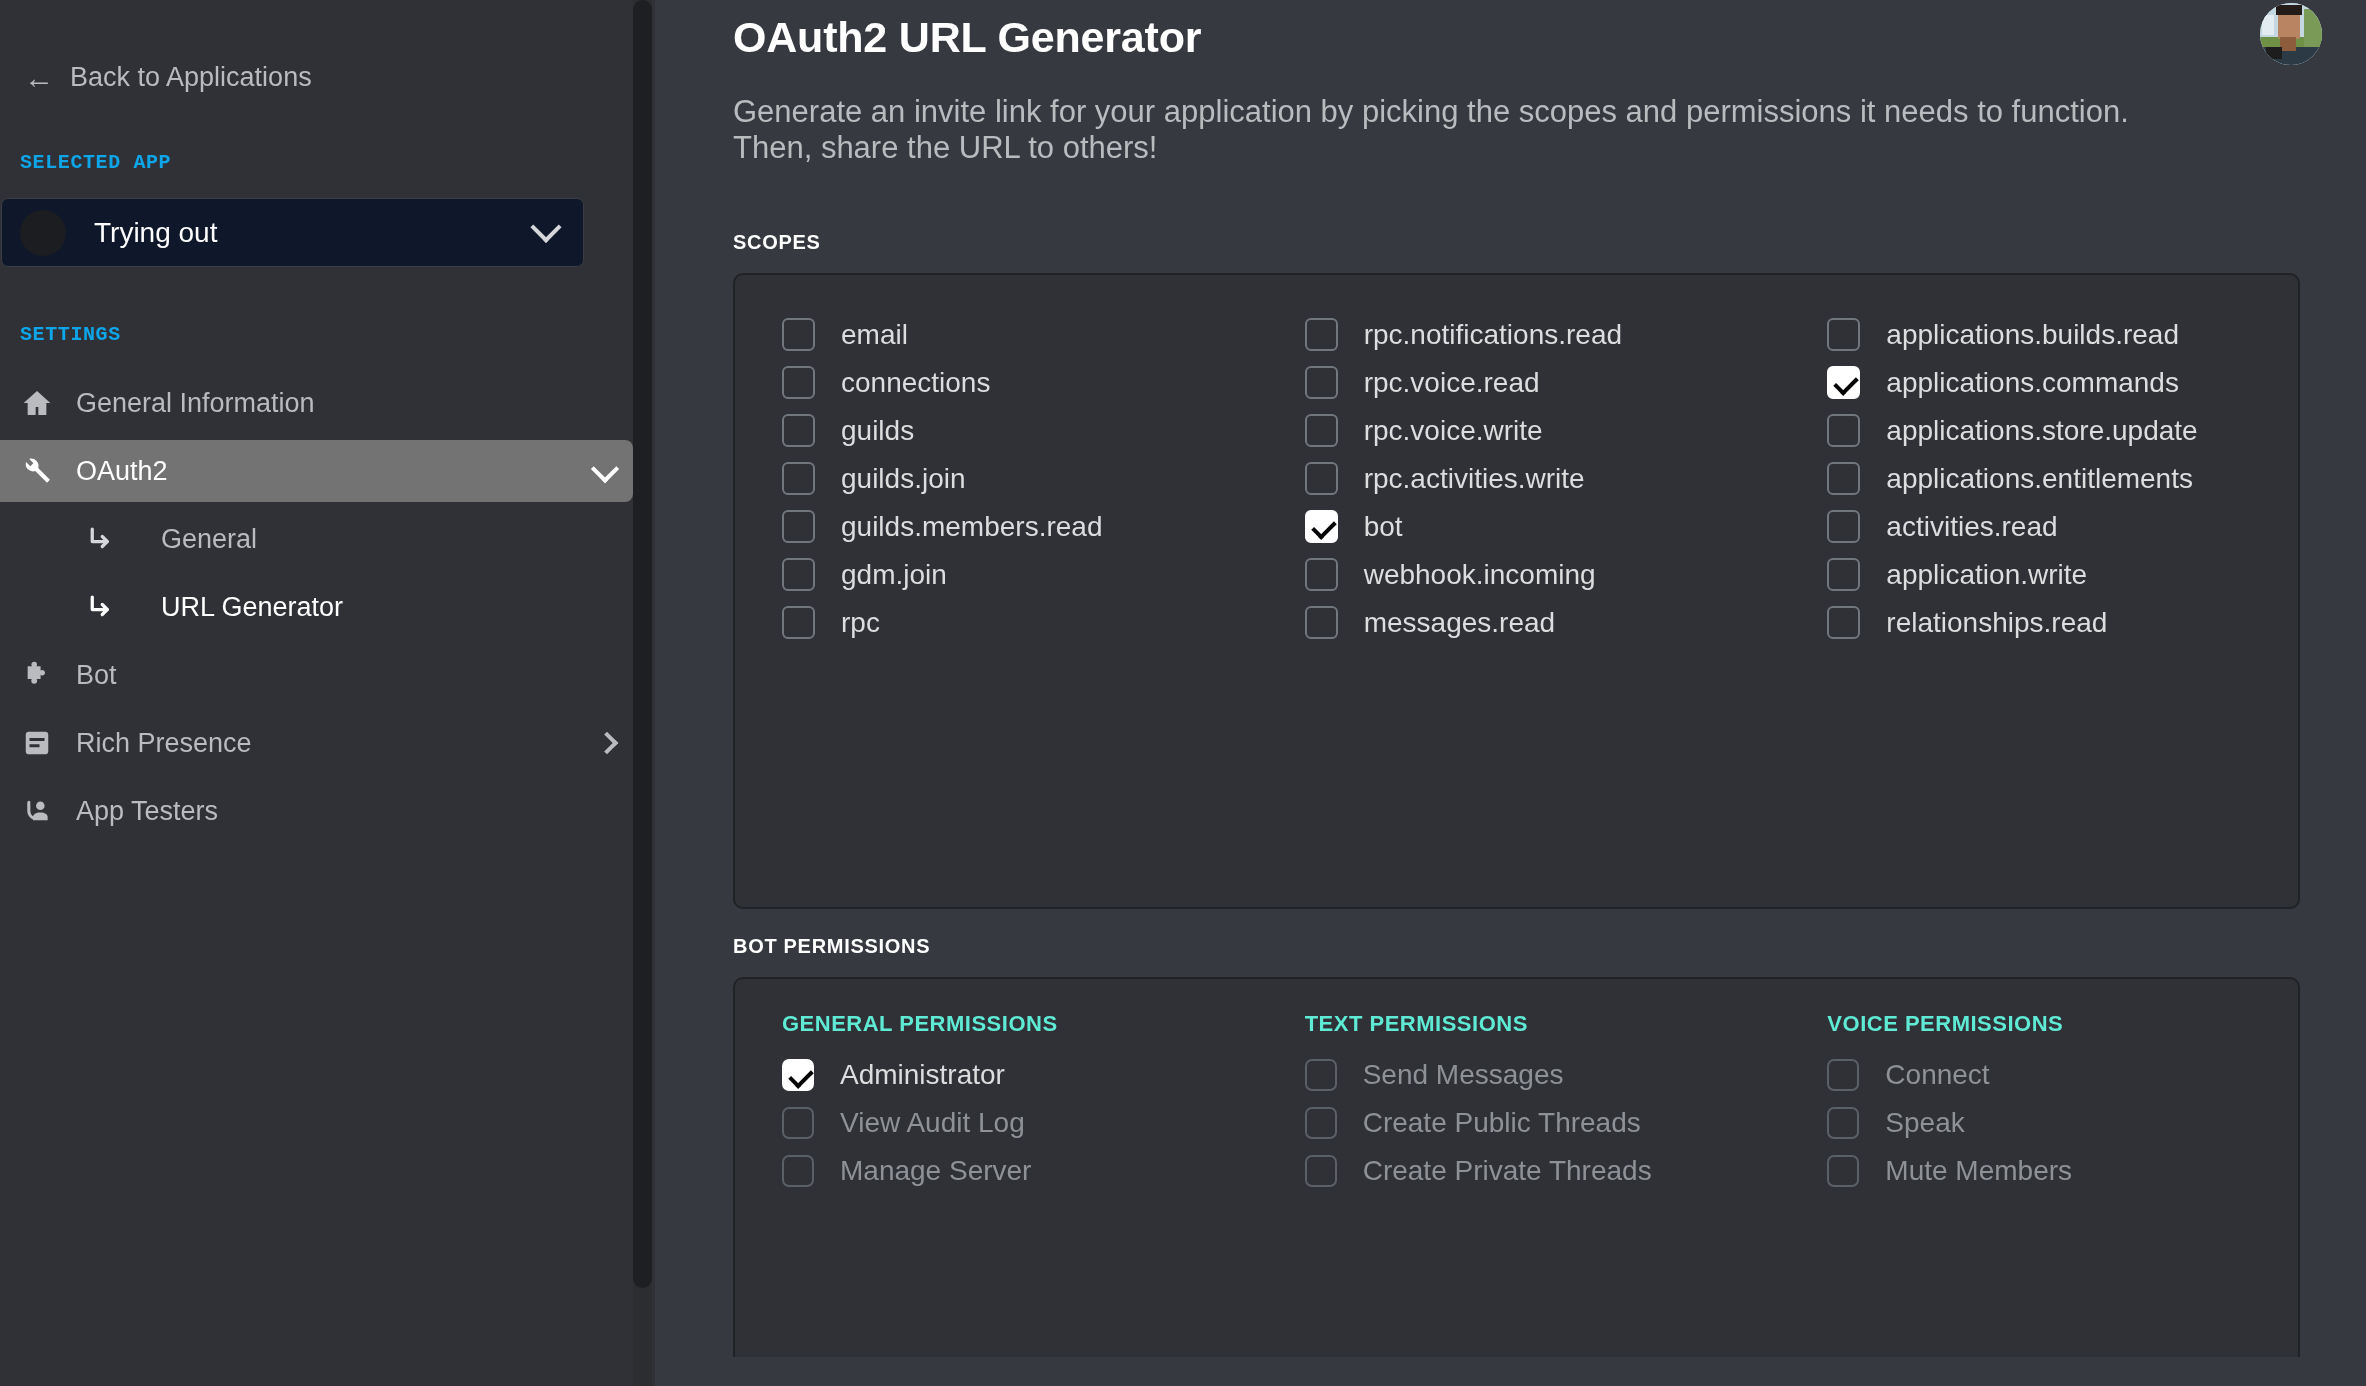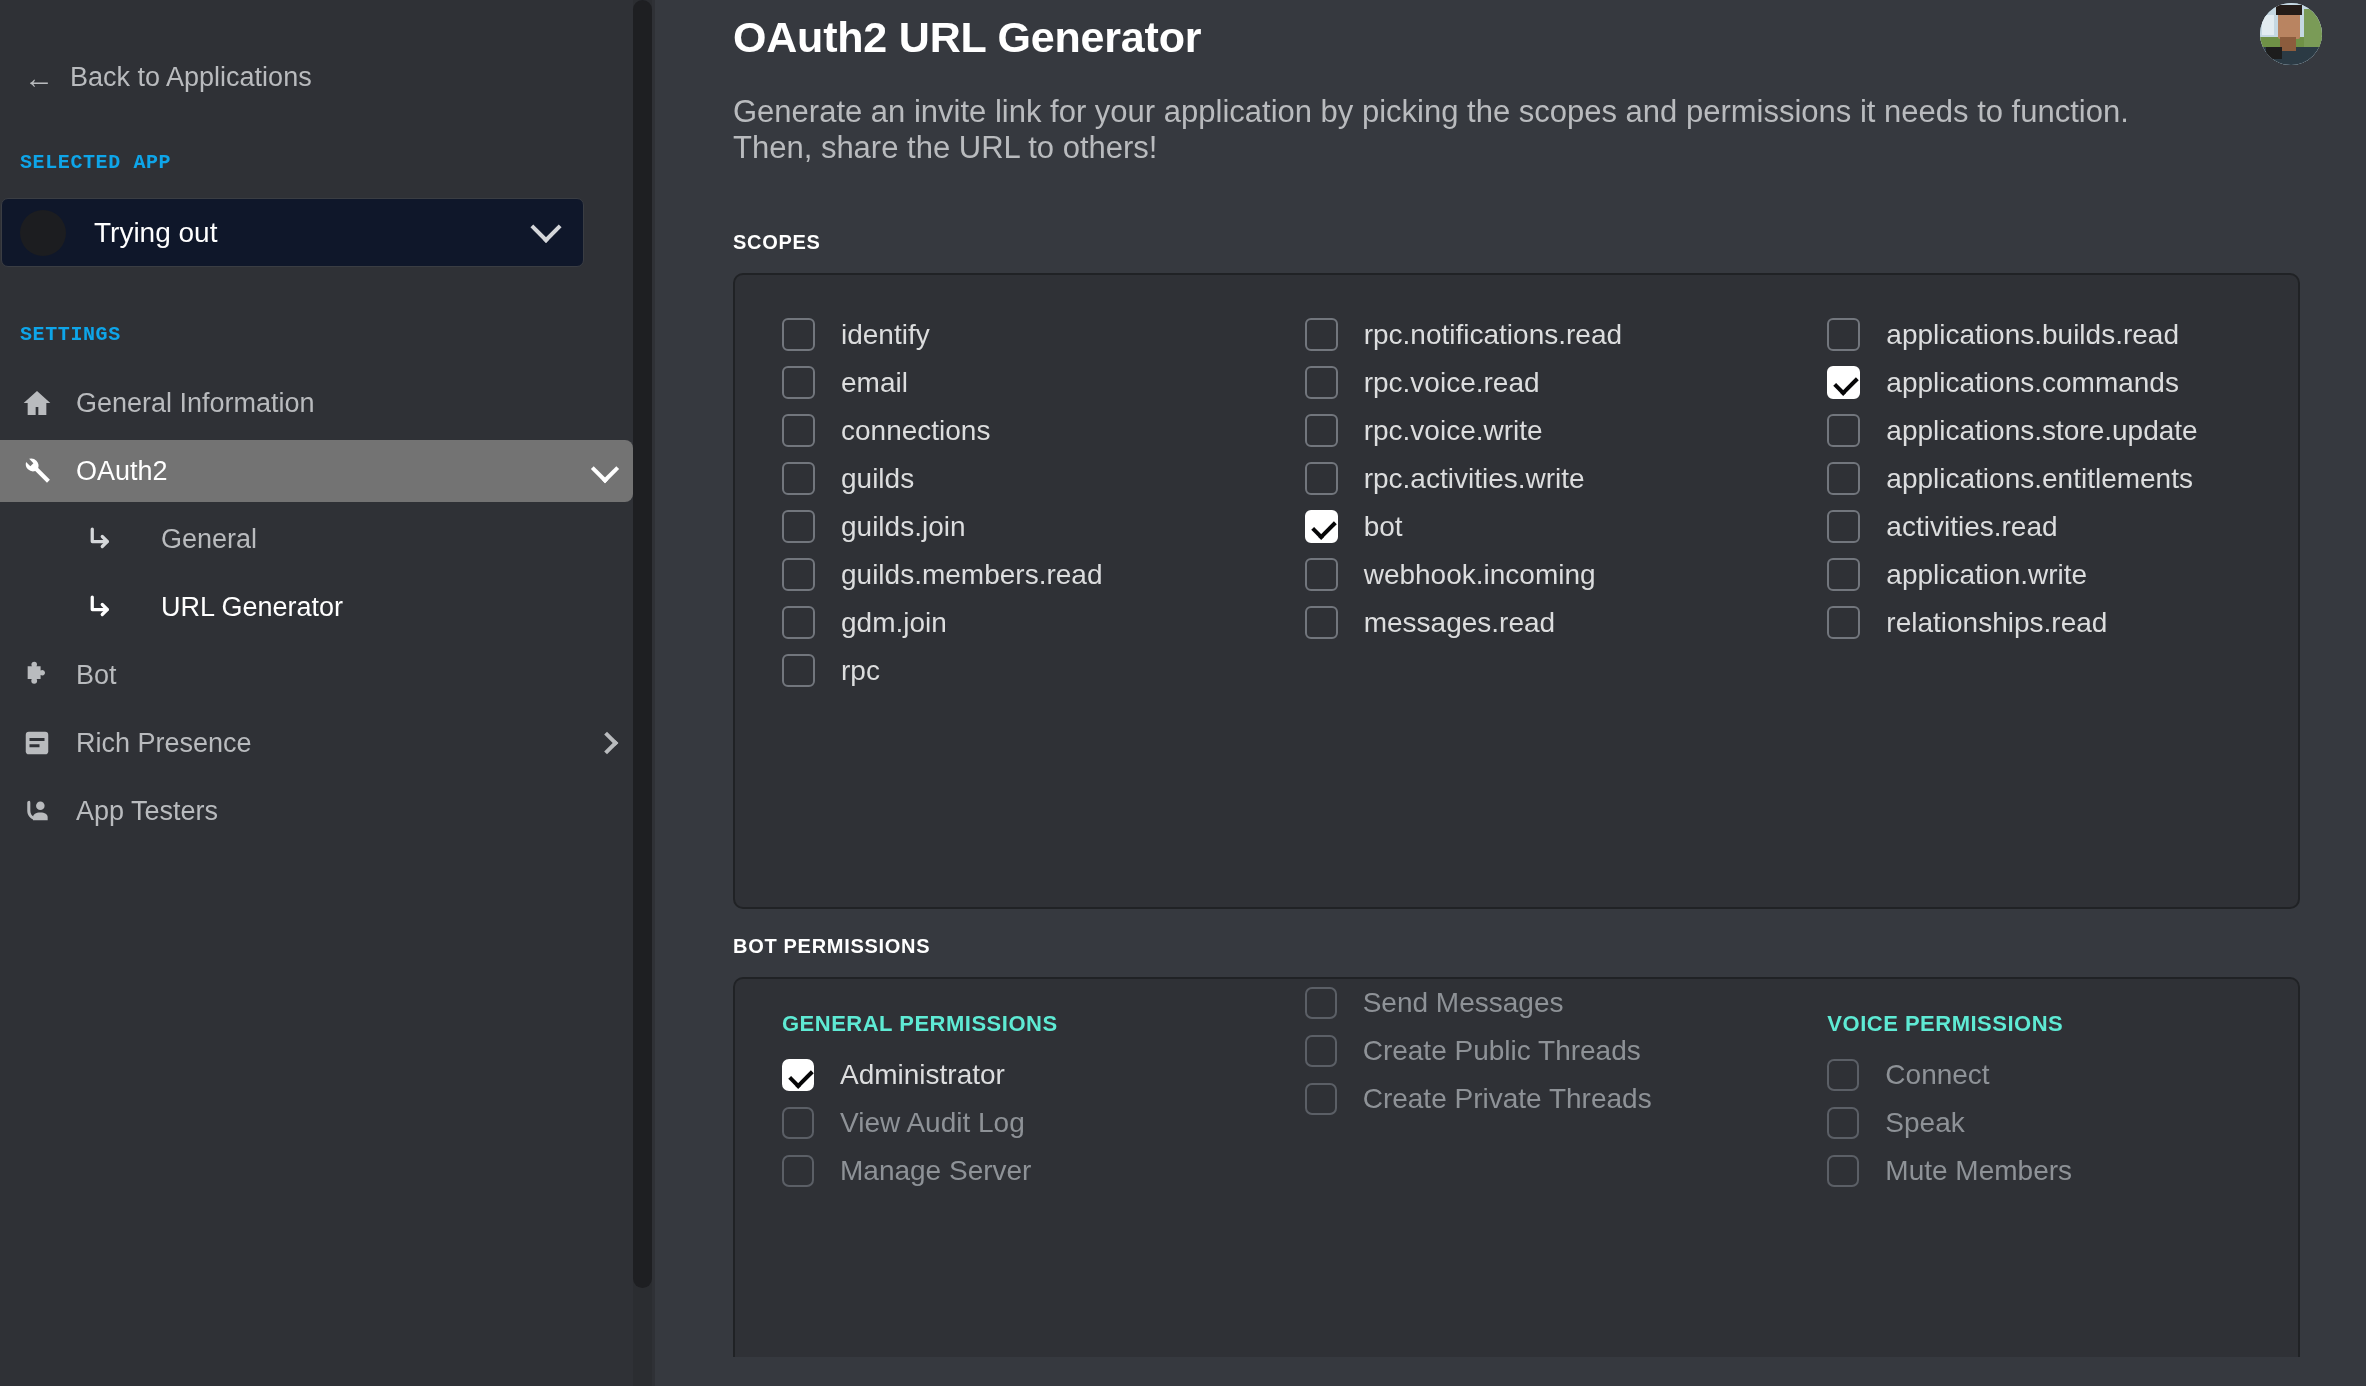--- a/index.html
+++ b/index.html
@@ -333,24 +333,20 @@
     <div class="page-desc">Generate an invite link for your application by picking the scopes and permissions it needs to function. Then, share the URL to others!</div>
 
     <div class="grp-label scopes-label">SCOPES</div>
 
     <div class="panel scopes">
       <div class="cols">
 
         <div class="col">
           <div class="cbrow">
               <span class="box"></span>
-              <span class="cblabel">identify</span>
-            </div>
-          <div class="cbrow">
-              <span class="box"></span>
               <span class="cblabel">email</span>
             </div>
           <div class="cbrow">
               <span class="box"></span>
               <span class="cblabel">connections</span>
             </div>
           <div class="cbrow">
               <span class="box"></span>
               <span class="cblabel">guilds</span>
             </div>
@@ -452,20 +448,21 @@
               <span class="box"></span>
               <span class="cblabel">View Audit Log</span>
             </div>
           <div class="cbrow">
               <span class="box"></span>
               <span class="cblabel">Manage Server</span>
             </div>
         </div>
 
         <div class="col">
+          <div class="col-head">TEXT PERMISSIONS</div>
           <div class="cbrow">
               <span class="box"></span>
               <span class="cblabel">Send Messages</span>
             </div>
           <div class="cbrow">
               <span class="box"></span>
               <span class="cblabel">Create Public Threads</span>
             </div>
           <div class="cbrow">
               <span class="box"></span>

